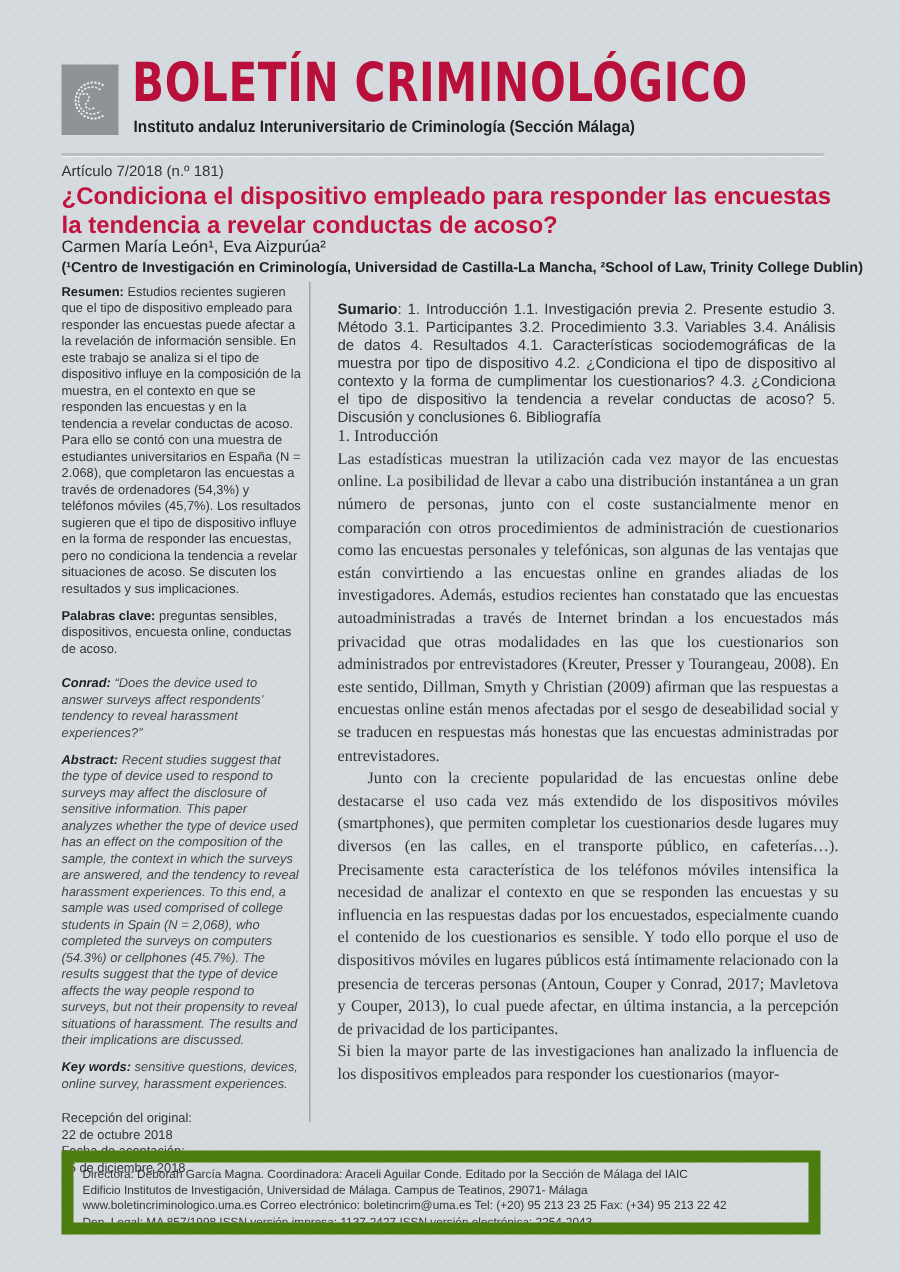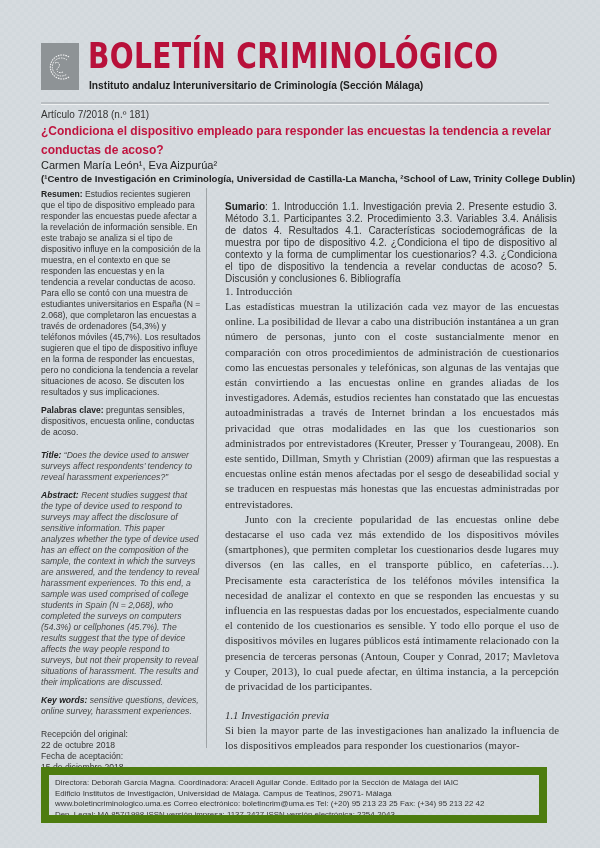--- a/index.html
+++ b/index.html
@@ -26,21 +26,21 @@
   }
   #institute {
     left: 89px; top: 79px; font-size: 11px; font-weight: bold; color: #222; white-space: nowrap;
     transform: scaleX(0.93); transform-origin: left top;
   }
   #header-rule { left: 41px; top: 102px; width: 508px; height: 2px; background: #b9bec2; border-bottom: 1px solid #eef0f1; }
 
   
   #article-number { left: 41px; top: 109px; font-size: 10px; color: #333; }
   #article-title {
-    left: 41px; top: 122px; width: 520px; font-size: 12px; font-weight: bold; color: #c0143f; line-height: 19px;
+    left: 41px; top: 122px; width: 520px; font-size: 16px; font-weight: bold; color: #c0143f; line-height: 19px;
   }
   #authors { left: 41px; top: 159px; font-size: 11px; font-weight: normal; color: #222; }
   #affiliations { left: 41px; top: 173px; font-size: 9.6px; font-weight: bold; color: #222; white-space: nowrap; }
 
   
   #left-col { left: 41px; top: 189px; width: 160px; font-size: 8.6px; line-height: 11px; color: #333; }
   #left-col p { margin: 0 0 7px 0; }
   #left-col .lbl { font-weight: bold; color: #222; }
   #left-col .en { font-style: italic; color: #444; }
   #col-divider { left: 206px; top: 188px; width: 1px; height: 560px; background: #9ea3a6; }
@@ -75,39 +75,38 @@
 <div id="header-rule" class="abs"></div>
 
 <div id="article-number" class="abs">Artículo 7/2018 (n.º 181)</div>
 <div id="article-title" class="abs">¿Condiciona el dispositivo empleado para responder las encuestas la tendencia a revelar conductas de acoso?</div>
 <div id="authors" class="abs">Carmen María León¹, Eva Aizpurúa²</div>
 <div id="affiliations" class="abs">(¹Centro de Investigación en Criminología, Universidad de Castilla-La Mancha, ²School of Law, Trinity College Dublin)</div>
 
 <div id="left-col" class="abs">
   <p><span class="lbl">Resumen:</span> <span>Estudios recientes sugieren que el tipo de dispositivo empleado para responder las encuestas puede afectar a la revelación de información sensible. En este trabajo se analiza si el tipo de dispositivo influye en la composición de la muestra, en el contexto en que se responden las encuestas y en la tendencia a revelar conductas de acoso. Para ello se contó con una muestra de estudiantes universitarios en España (N = 2.068), que completaron las encuestas a través de ordenadores (54,3%) y teléfonos móviles (45,7%). Los resultados sugieren que el tipo de dispositivo influye en la forma de responder las encuestas, pero no condiciona la tendencia a revelar situaciones de acoso. Se discuten los resultados y sus implicaciones.</span></p>
   <p><span class="lbl">Palabras clave:</span> <span>preguntas sensibles, dispositivos, encuesta online, conductas de acoso.</span></p>
-  <p class="en" style="margin-top:12px;"><span class="lbl">Title:</span> <span>“Does the device used to answer surveys affect respondents’ tendency to reveal harassment experiences?”</span></p>
+  <p class="en" style="margin-top:12px;"><span class="lbl">Conrad:</span> <span>“Does the device used to answer surveys affect respondents’ tendency to reveal harassment experiences?”</span></p>
   <p class="en"><span class="lbl">Abstract:</span> <span>Recent studies suggest that the type of device used to respond to surveys may affect the disclosure of sensitive information. This paper analyzes whether the type of device used has an effect on the composition of the sample, the context in which the surveys are answered, and the tendency to reveal harassment experiences. To this end, a sample was used comprised of college students in Spain (N = 2,068), who completed the surveys on computers (54.3%) or cellphones (45.7%). The results suggest that the type of device affects the way people respond to surveys, but not their propensity to reveal situations of harassment. The results and their implications are discussed.</span></p>
   <p class="en"><span class="lbl">Key words:</span> <span>sensitive questions, devices, online survey, harassment experiences.</span></p>
   <p style="margin-top:12px;">
     <span>Recepción del original:</span><br>
     <span>22 de octubre 2018</span><br>
     <span>Fecha de aceptación:</span><br>
     <span>15 de diciembre 2018</span>
   </p>
 </div>
 <div id="col-divider" class="abs"></div>
 
 <div id="summary" class="abs"><span class="lbl">Sumario</span><span>: 1. Introducción 1.1. Investigación previa 2. Presente estudio 3. Método 3.1. Participantes 3.2. Procedimiento 3.3. Variables 3.4. Análisis de datos 4. Resultados 4.1. Características sociodemográficas de la muestra por tipo de dispositivo 4.2. ¿Condiciona el tipo de dispositivo al contexto y la forma de cumplimentar los cuestionarios? 4.3. ¿Condiciona el tipo de dispositivo la tendencia a revelar conductas de acoso? 5. Discusión y conclusiones 6. Bibliografía</span></div>
 
 <div id="body-text" class="abs">
   <h3>1. Introducción</h3>
   <p>Las estadísticas muestran la utilización cada vez mayor de las encuestas online. La posibilidad de llevar a cabo una distribución instantánea a un gran número de personas, junto con el coste sustancialmente menor en comparación con otros procedimientos de administración de cuestionarios como las encuestas personales y telefónicas, son algunas de las ventajas que están convirtiendo a las encuestas online en grandes aliadas de los investigadores. Además, estudios recientes han constatado que las encuestas autoadministradas a través de Internet brindan a los encuestados más privacidad que otras modalidades en las que los cuestionarios son administrados por entrevistadores (Kreuter, Presser y Tourangeau, 2008). En este sentido, Dillman, Smyth y Christian (2009) afirman que las respuestas a encuestas online están menos afectadas por el sesgo de deseabilidad social y se traducen en respuestas más honestas que las encuestas administradas por entrevistadores.</p>
   <p class="indent">Junto con la creciente popularidad de las encuestas online debe destacarse el uso cada vez más extendido de los dispositivos móviles (smartphones), que permiten completar los cuestionarios desde lugares muy diversos (en las calles, en el transporte público, en cafeterías…). Precisamente esta característica de los teléfonos móviles intensifica la necesidad de analizar el contexto en que se responden las encuestas y su influencia en las respuestas dadas por los encuestados, especialmente cuando el contenido de los cuestionarios es sensible. Y todo ello porque el uso de dispositivos móviles en lugares públicos está íntimamente relacionado con la presencia de terceras personas (Antoun, Couper y Conrad, 2017; Mavletova y Couper, 2013), lo cual puede afectar, en última instancia, a la percepción de privacidad de los participantes.</p>
-  <h4>1.1 Investigación previa</h4>
   <p>Si bien la mayor parte de las investigaciones han analizado la influencia de los dispositivos empleados para responder los cuestionarios (mayor-</p>
 </div>
 
 <div id="footer-box" class="abs">
   <div>Directora: Deborah García Magna. Coordinadora: Araceli Aguilar Conde. Editado por la Sección de Málaga del IAIC</div>
   <div>Edificio Institutos de Investigación, Universidad de Málaga. Campus de Teatinos, 29071- Málaga</div>
   <div>www.boletincriminologico.uma.es Correo electrónico: boletincrim@uma.es Tel: (+20) 95 213 23 25 Fax: (+34) 95 213 22 42</div>
   <div>Dep. Legal: MA 857/1998 ISSN versión impresa: 1137-2427 ISSN versión electrónica: 2254-2043</div>
 </div>
 

